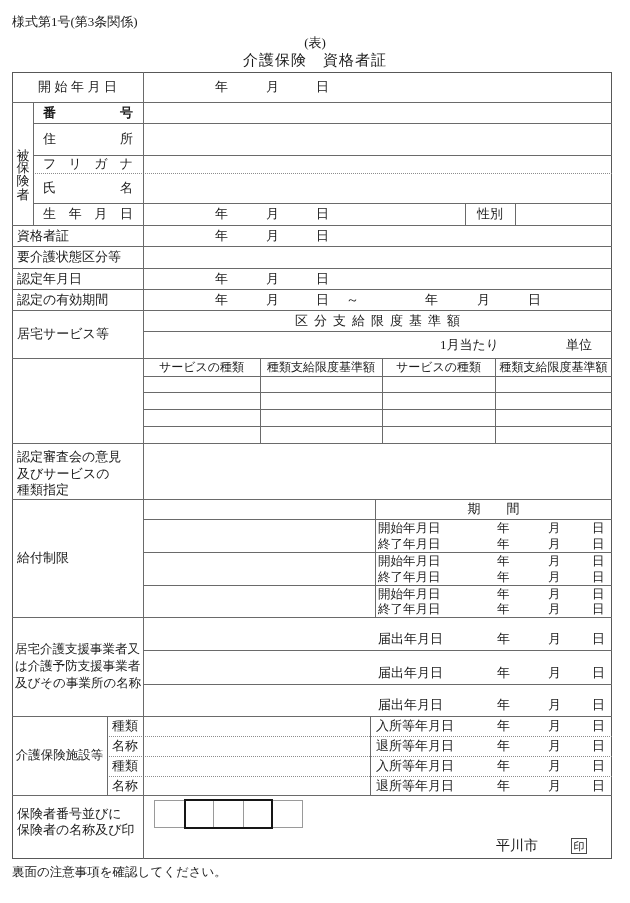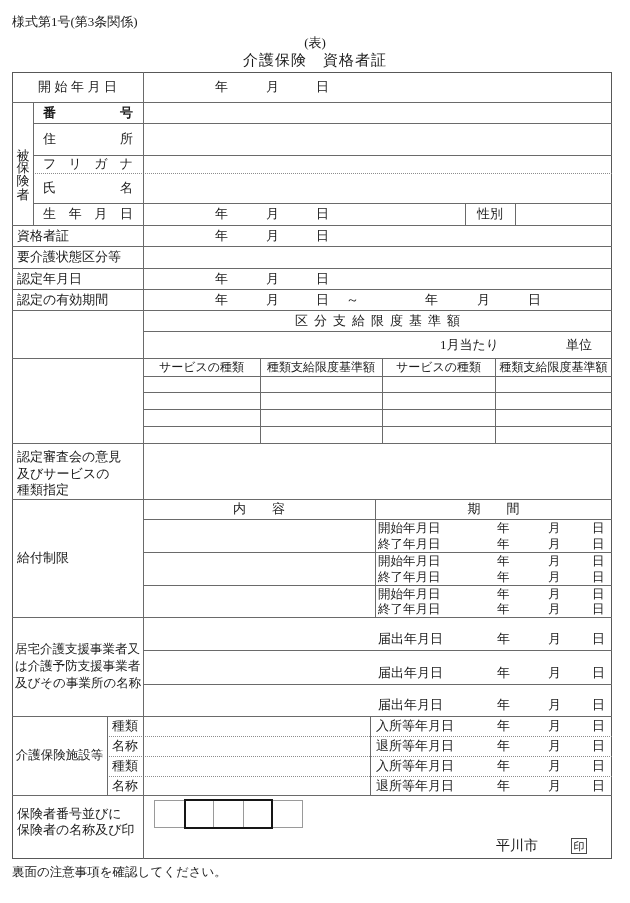--- a/index.html
+++ b/index.html
@@ -107,35 +107,35 @@
 
   <div class="t" style="left:17px;top:289px;line-height:21px;">認定の有効期間</div>
   <div class="t" style="left:215px;top:289px;line-height:21px;">年</div>
   <div class="t" style="left:266px;top:289px;line-height:21px;">月</div>
   <div class="t" style="left:316px;top:289px;line-height:21px;">日</div>
   <div class="t" style="left:346px;top:289px;line-height:21px;">～</div>
   <div class="t" style="left:425px;top:289px;line-height:21px;">年</div>
   <div class="t" style="left:477px;top:289px;line-height:21px;">月</div>
   <div class="t" style="left:528px;top:289px;line-height:21px;">日</div>
 
+  <div class="t" style="left:17px;top:310px;line-height:48px;">居宅サービス等</div>
   <div class="t ctr" style="left:143px;top:310px;width:469px;line-height:21px;letter-spacing:6px;padding-left:6px;box-sizing:border-box;">区分支給限度基準額</div>
   <div class="t" style="left:440px;top:331px;line-height:27px;">1月当たり</div>
   <div class="t" style="left:566px;top:331px;line-height:27px;">単位</div>
 
   <div class="t ctr f12" style="left:143px;top:358px;width:117px;line-height:18px;">サービスの種類</div>
   <div class="t ctr f12" style="left:260px;top:358px;width:122px;line-height:18px;">種類支給限度基準額</div>
   <div class="t ctr f12" style="left:382px;top:358px;width:113px;line-height:18px;">サービスの種類</div>
   <div class="t ctr f12" style="left:495px;top:358px;width:117px;line-height:18px;">種類支給限度基準額</div>
 
   <div class="t pre" style="left:17px;top:449px;line-height:16.5px;">認定審査会の意見
 及びサービスの
 種類指定</div>
 
   <div class="t" style="left:17px;top:499px;line-height:118px;">給付制限</div>
-  <div class="t ctr" style="left:143px;top:499px;width:232px;line-height:20px;">内　　容</div>
   <div class="t ctr" style="left:375px;top:499px;width:237px;line-height:20px;">期　　間</div>
 
   <div class="t f125" style="left:378px;top:520px;line-height:16px;">開始年月日</div>
   <div class="t f125" style="left:497px;top:520px;line-height:16px;">年</div>
   <div class="t f125" style="left:548px;top:520px;line-height:16px;">月</div>
   <div class="t f125" style="left:592px;top:520px;line-height:16px;">日</div>
   <div class="t f125" style="left:378px;top:536px;line-height:16px;">終了年月日</div>
   <div class="t f125" style="left:497px;top:536px;line-height:16px;">年</div>
   <div class="t f125" style="left:548px;top:536px;line-height:16px;">月</div>
   <div class="t f125" style="left:592px;top:536px;line-height:16px;">日</div>

